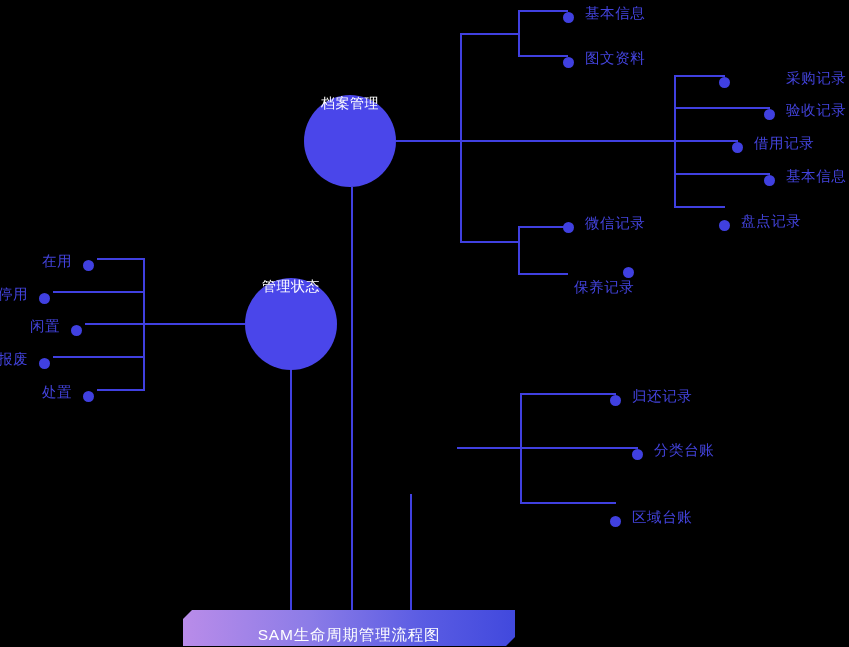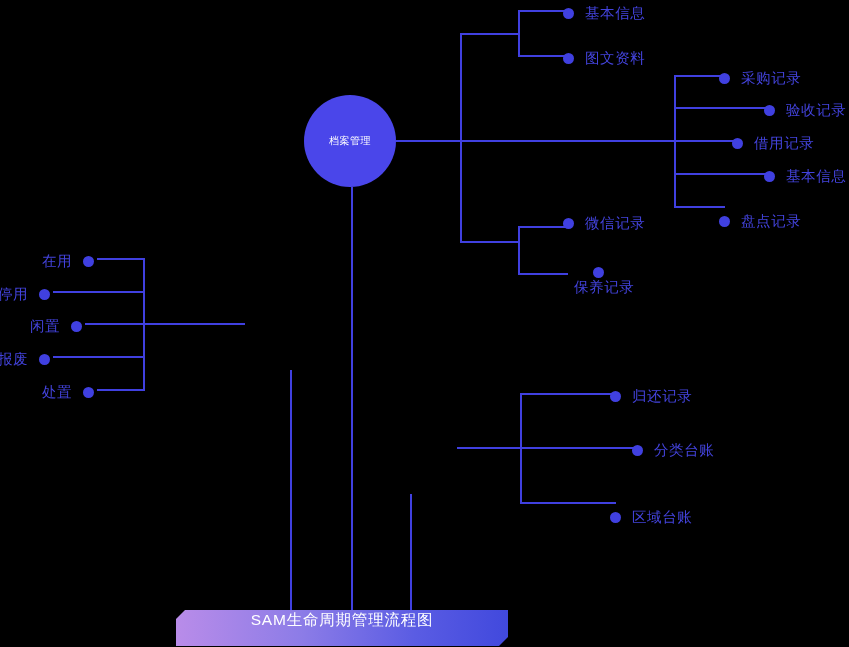--- a/index.html
+++ b/index.html
@@ -18,32 +18,32 @@
   .lnh { height: 2px; }
   .lnv { width: 2px; }
 
   
   .circle {
     position: absolute;
     width: 92px; height: 92px;
     border-radius: 50%;
     background: #4a46ea;
     color: #ffffff;
-    display: flex; align-items: center; justify-content: center;
-    font-size: 10px;
+    display: flex; align-items: flex-start; justify-content: center;
+    font-size: 14px;
     letter-spacing: 0.5px;
     z-index: 5;
     box-sizing: border-box;
   }
 
   
   .leaf {
     position: absolute;
     display: flex;
-    align-items: center;
+    align-items: flex-end;
     white-space: nowrap;
     z-index: 4;
   }
   .leaf .dot {
     width: 11px; height: 11px;
     border-radius: 50%;
     background: #4040e0;
     flex: 0 0 auto;
   }
   .leaf .lbl {
@@ -52,26 +52,26 @@
     margin-left: 11px;
     letter-spacing: 0.6px;
   }
   
   .leaf.left { flex-direction: row; }
   .leaf.left .lbl { margin-left: 0; margin-right: 11px; }
 
   
   #root-banner {
     position: absolute;
-    left: 176px; top: 610px;
+    left: 183px; top: 610px;
     width: 332px; height: 36px;
     background: linear-gradient(90deg, #b98ce9 0%, #8c7ce7 38%, #5a5ce3 72%, #4149dd 100%);
     -webkit-clip-path: polygon(9px 0, 100% 0, 100% calc(100% - 9px), calc(100% - 9px) 100%, 0 100%, 0 9px);
     clip-path: polygon(9px 0, 100% 0, 100% calc(100% - 9px), calc(100% - 9px) 100%, 0 100%, 0 9px);
-    display: flex; align-items: flex-start; justify-content: center;
+    display: flex; align-items: flex-end; justify-content: center;
     color: #ffffff;
     font-size: 15.5px;
     letter-spacing: 0.8px;
     z-index: 6;
   }
 </style>
 </head>
 <body>
 
 <div id="stage">
@@ -115,31 +115,34 @@
   <div class="ln lnh" style="left:520px; top:447px; width:118px;"></div>
   <div class="ln lnh" style="left:520px; top:502px; width:96px;"></div>
 
   <div class="ln lnv" style="left:290px; top:370px; height:245px;"></div>
   <div class="ln lnv" style="left:351px; top:187px; height:428px;"></div>
   <div class="ln lnv" style="left:410px; top:494px; height:121px;"></div>
 
   <div class="circle" style="left:304px; top:95px;">
     <span>档案管理</span>
   </div>
+  <div class="circle" style="left:245px; top:278px;">
+    <span>管理状态</span>
+  </div>
 
   <div class="leaf" style="left:563px; top:4px;">
     <span class="dot"></span>
     <span class="lbl">基本信息</span>
   </div>
   <div class="leaf" style="left:563px; top:49px;">
     <span class="dot"></span>
     <span class="lbl">图文资料</span>
   </div>
 
-  <div class="leaf" style="left:719px; top:69px;">
+  <div class="leaf" style="left:719px; top:69px;gap:45px;">
     <span class="dot"></span>
     <span class="lbl">采购记录</span>
   </div>
   <div class="leaf" style="left:764px; top:101px;">
     <span class="dot"></span>
     <span class="lbl">验收记录</span>
   </div>
   <div class="leaf" style="left:732px; top:134px;">
     <span class="dot"></span>
     <span class="lbl">借用记录</span>

